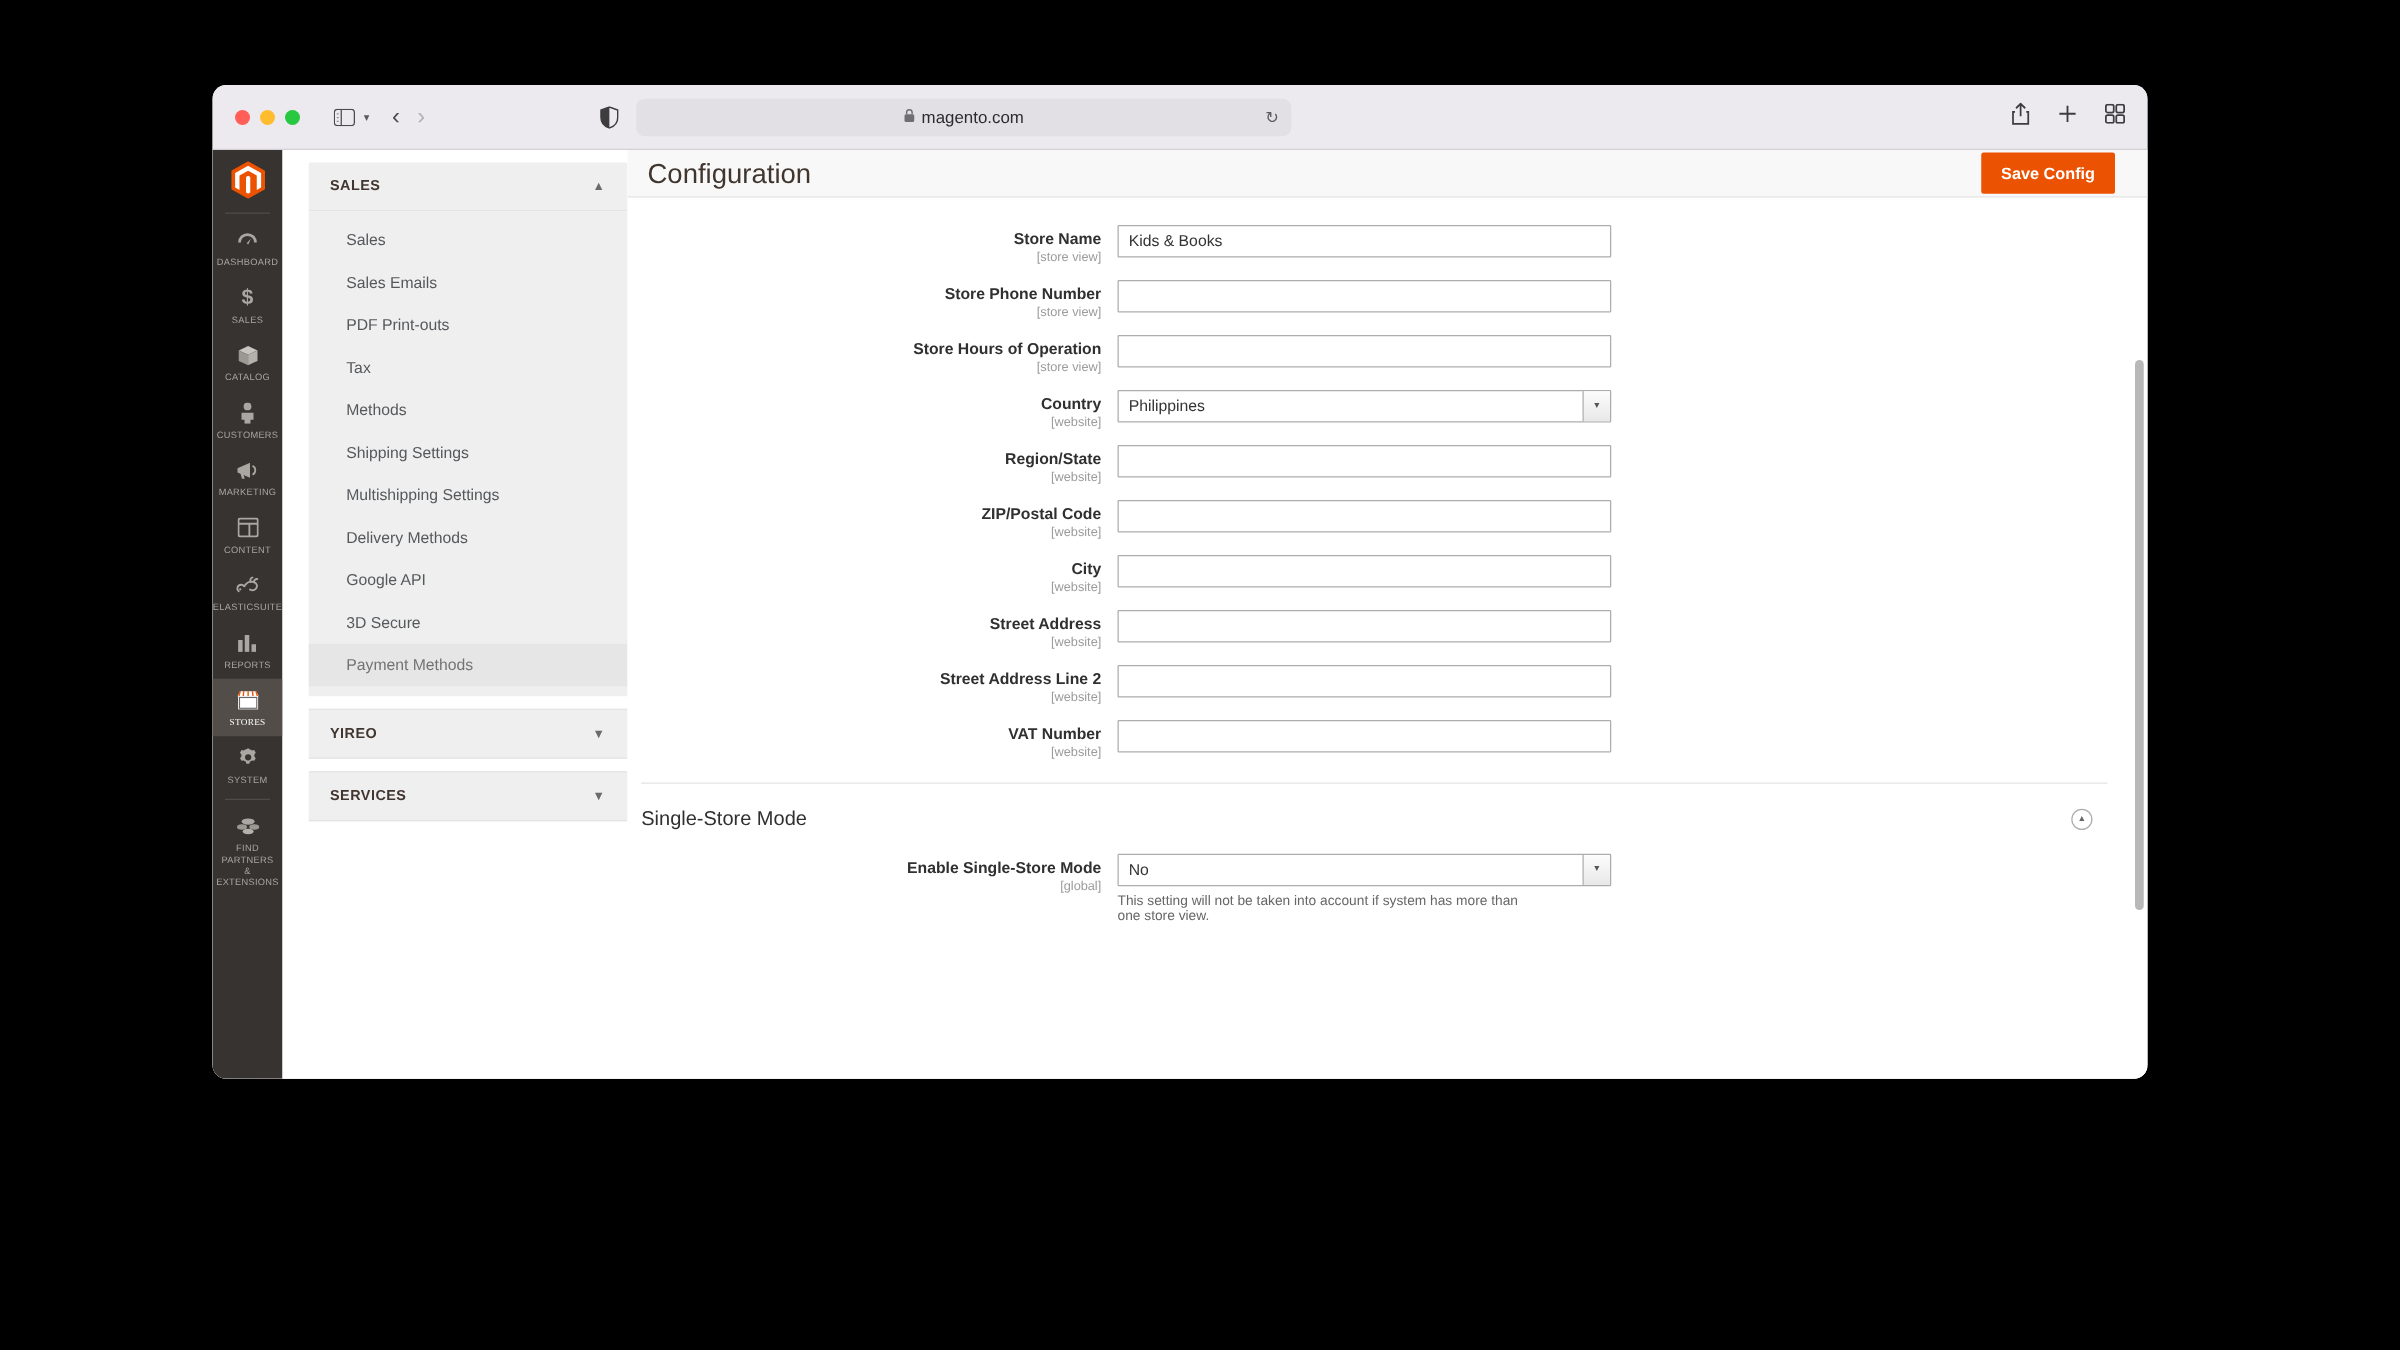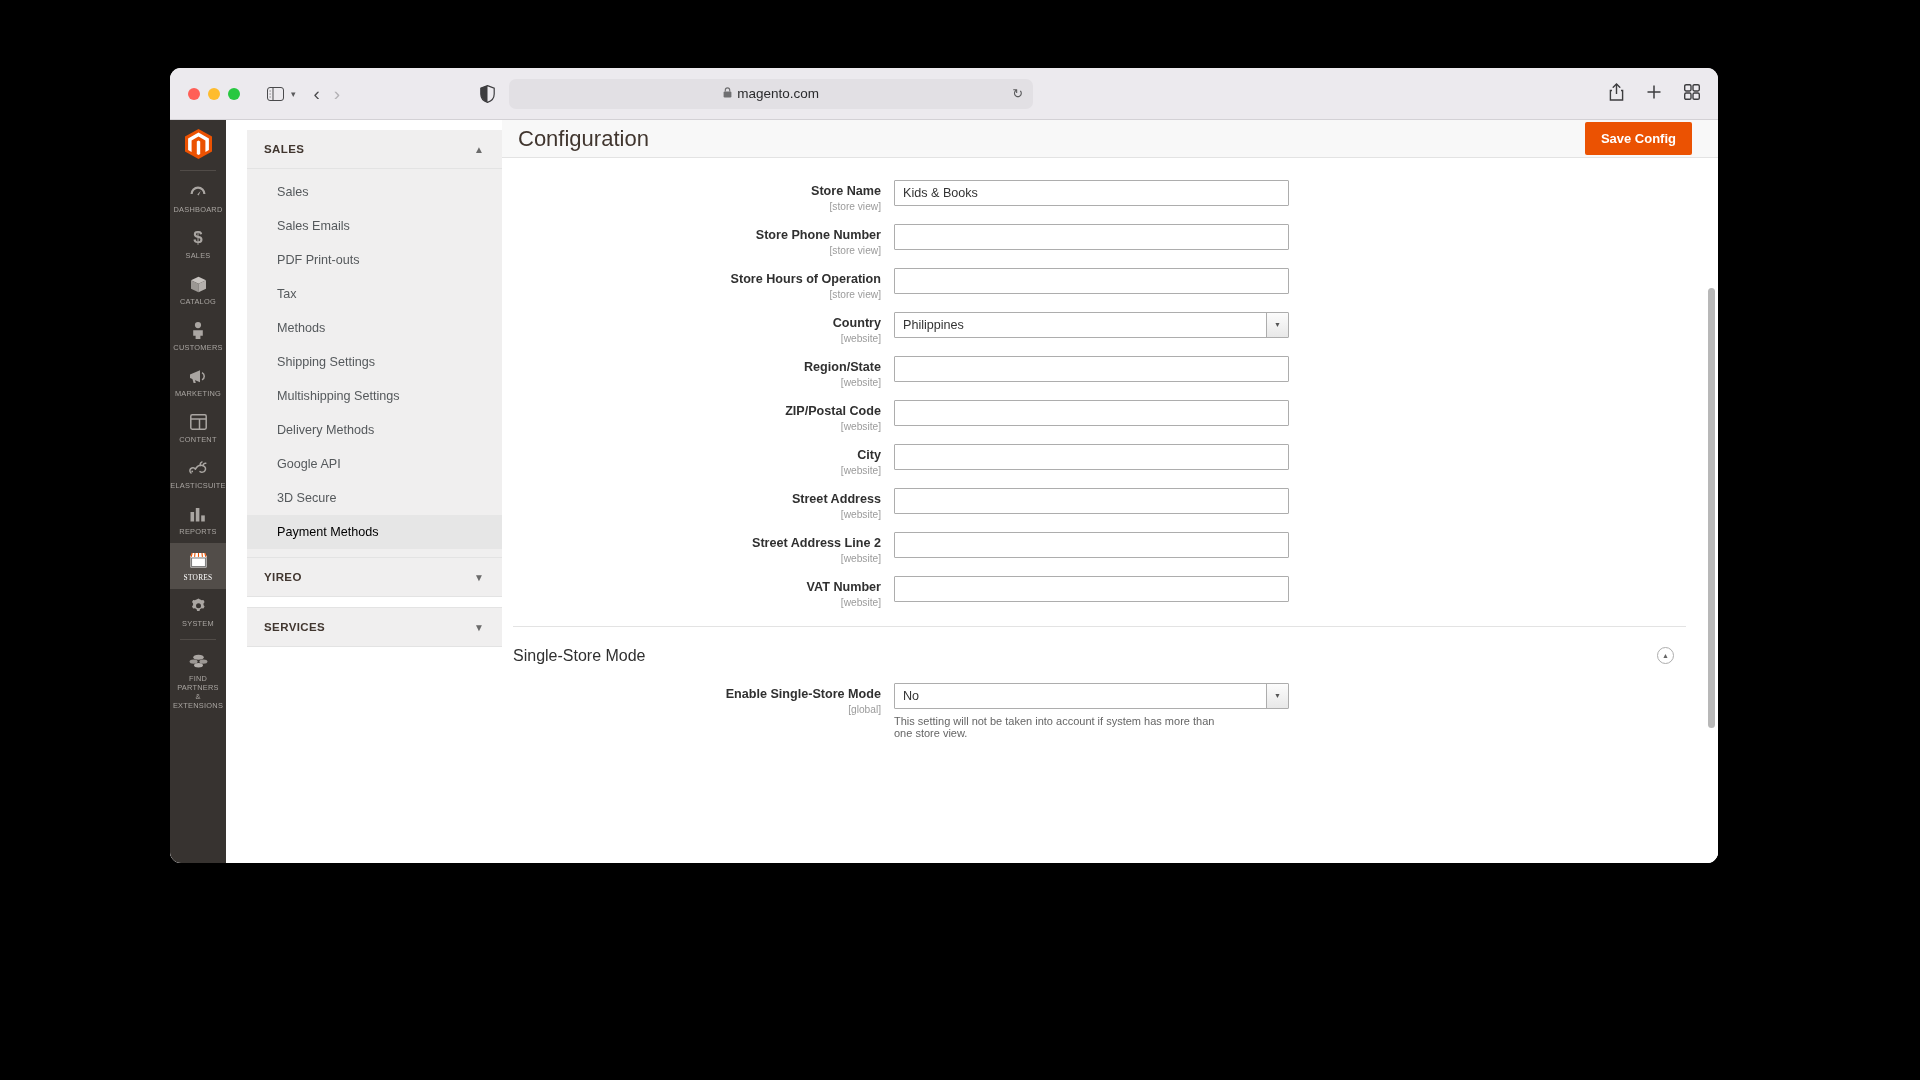--- a/index.html
+++ b/index.html
@@ -125,21 +125,21 @@
   .sec-header .sec-title {
     font-size: 11.5px; font-weight: bold; color: #41362f; letter-spacing: 0.4px;
   }
   .sec-chevron { color: #6b6b6b; font-size: 10px; }
   .sec-body { background: #f0efef; padding: 6px 0 8px 0; }
   .sub-item {
     padding: 10px 18px 10px 30px;
     font-size: 12.6px; color: #55595c;
     cursor: pointer;
   }
-  .sub-item.active { background: #e6e6e6; color: #000000; }
+  .sub-item.active { background: #e6e6e6; color: #737373; }
   .sec-header.collapsed { border-top: 1px solid #e3e3e3; }
 
   
   .content {
     flex: 1;
     background: #fff;
     position: relative;
     overflow: hidden;
   }
   .page-head {
@@ -448,21 +448,21 @@
           <div class="sub-item">Tax</div>
           <div class="sub-item">Methods</div>
           <div class="sub-item">Shipping Settings</div>
           <div class="sub-item">Multishipping Settings</div>
           <div class="sub-item">Delivery Methods</div>
           <div class="sub-item">Google API</div>
           <div class="sub-item">3D Secure</div>
           <div class="sub-item active">Payment Methods</div>
         </div>
 
-        <div class="sec-header collapsed" style="">
+        <div class="sec-header collapsed" style="margin-top:10px;">
           <span class="sec-title">YIREO</span>
           <span class="sec-chevron">▼</span>
         </div>
 
         <div class="sec-header collapsed" style="margin-top:10px;">
           <span class="sec-title">SERVICES</span>
           <span class="sec-chevron">▼</span>
         </div>
 
       </div>

